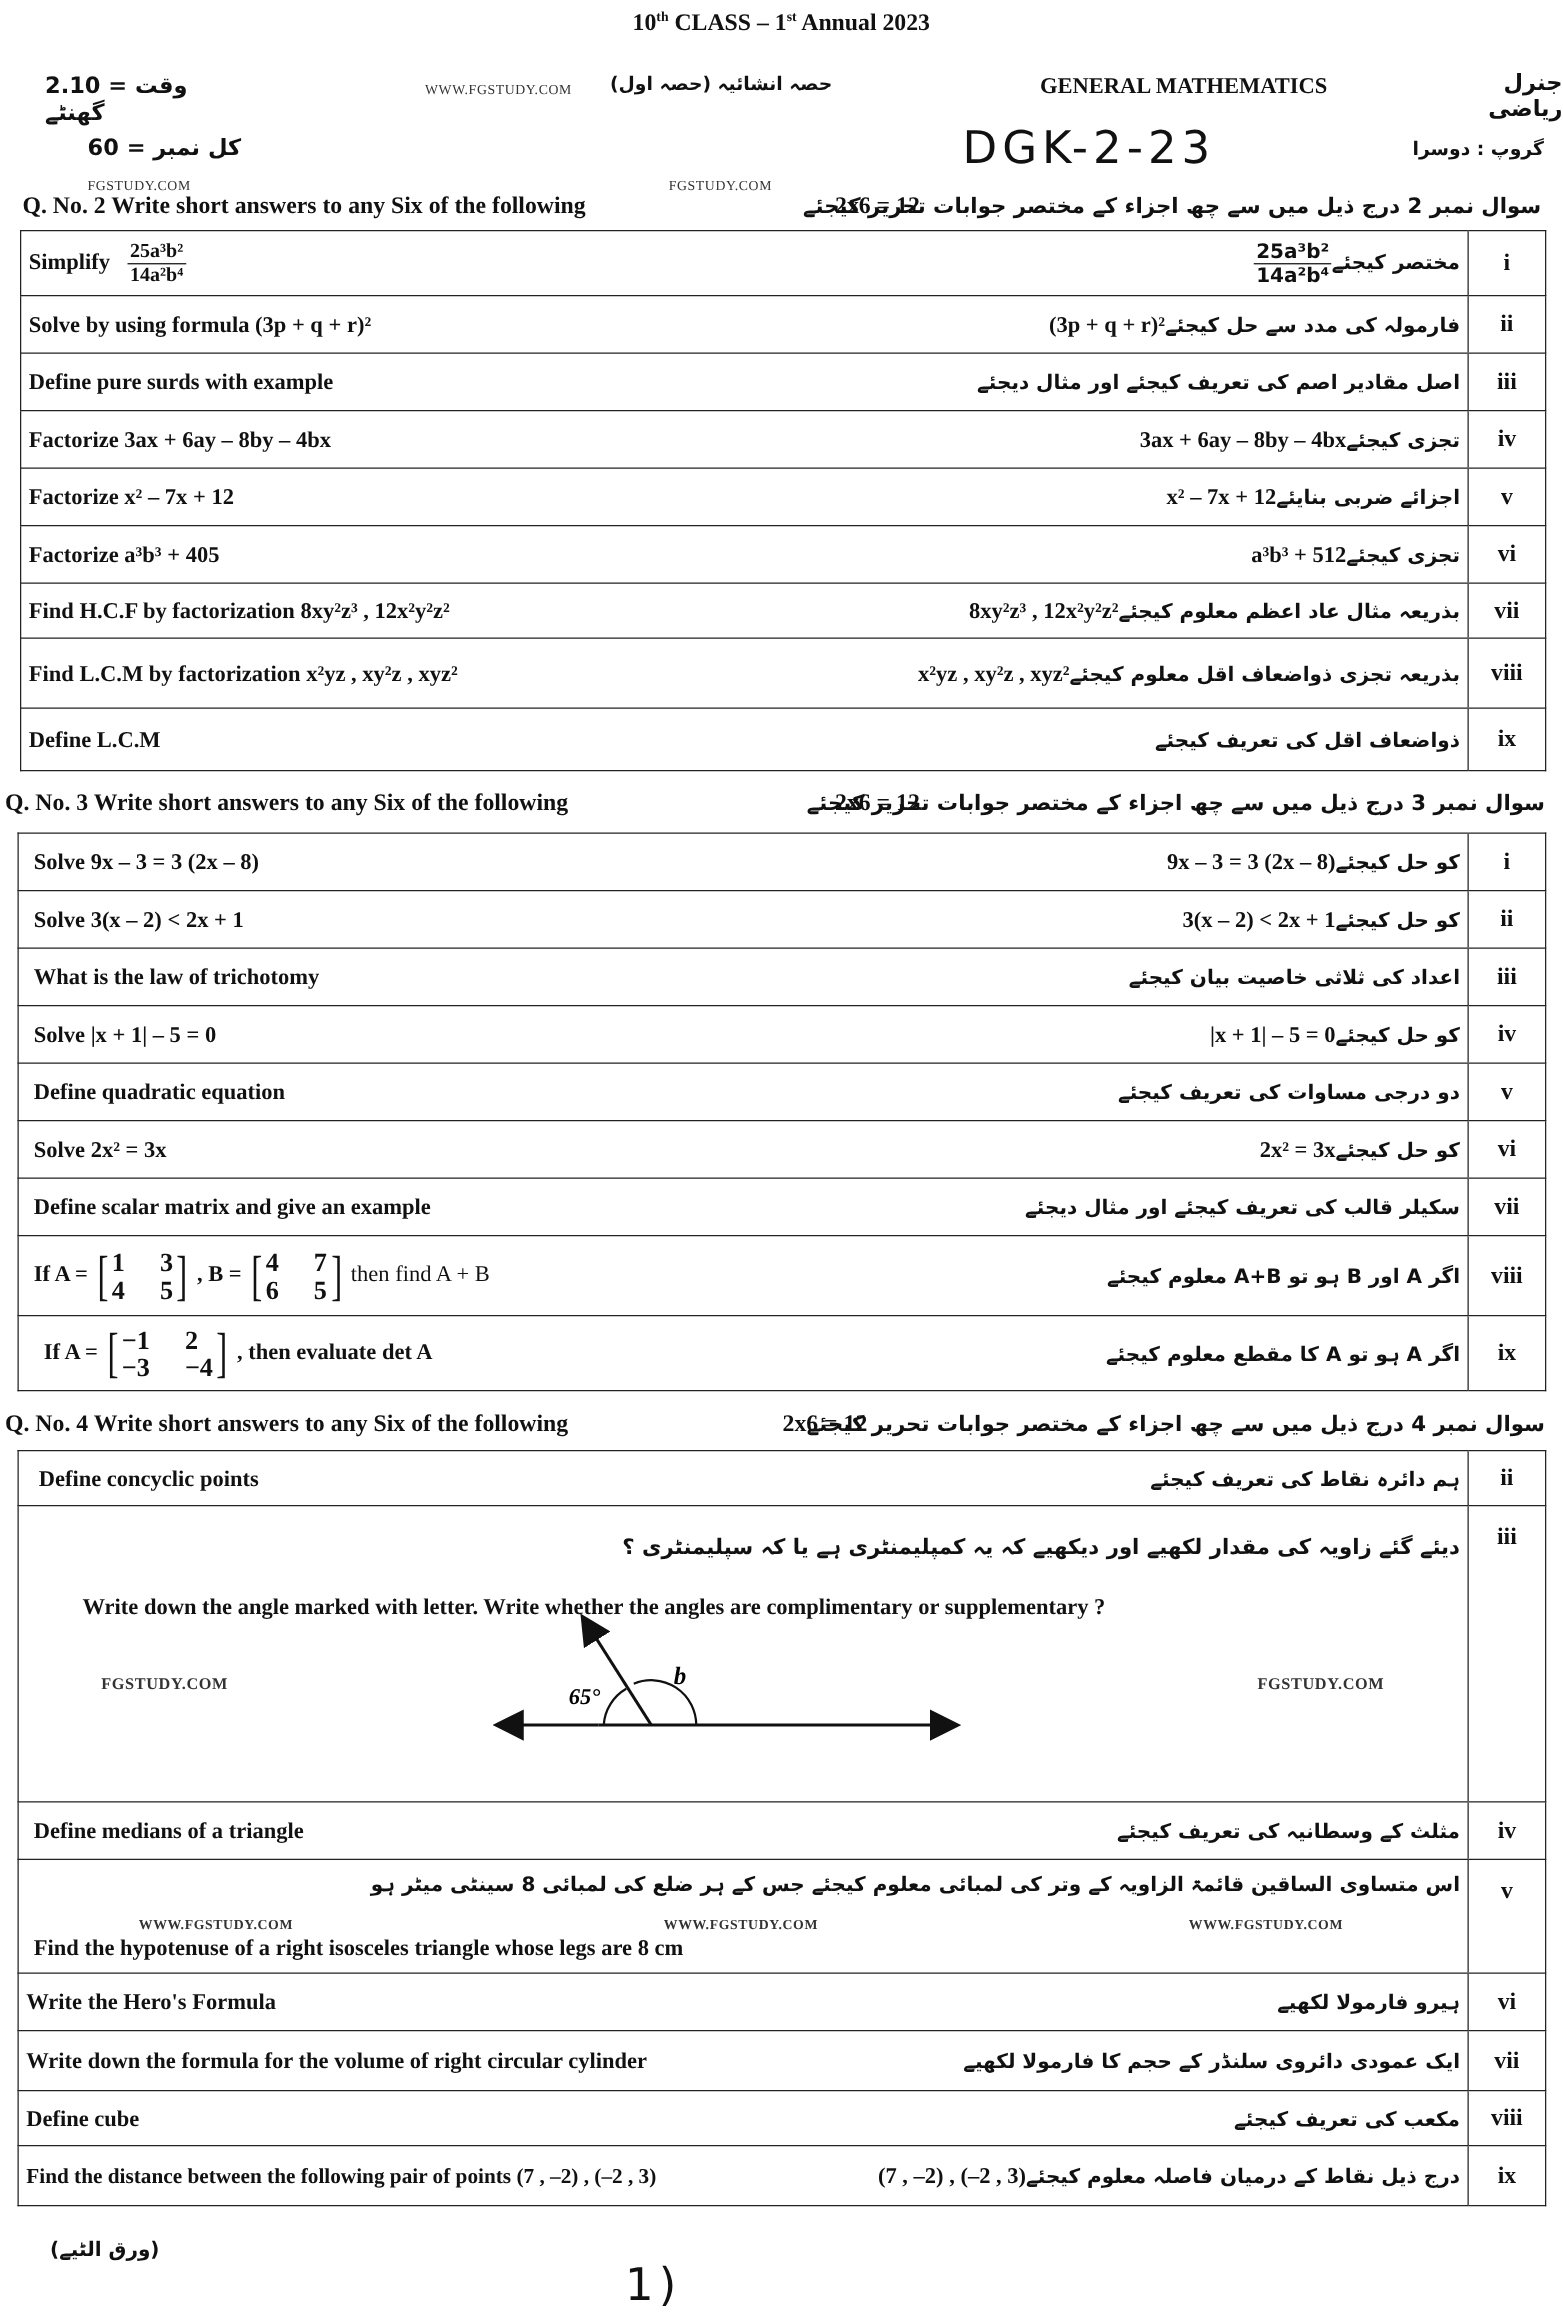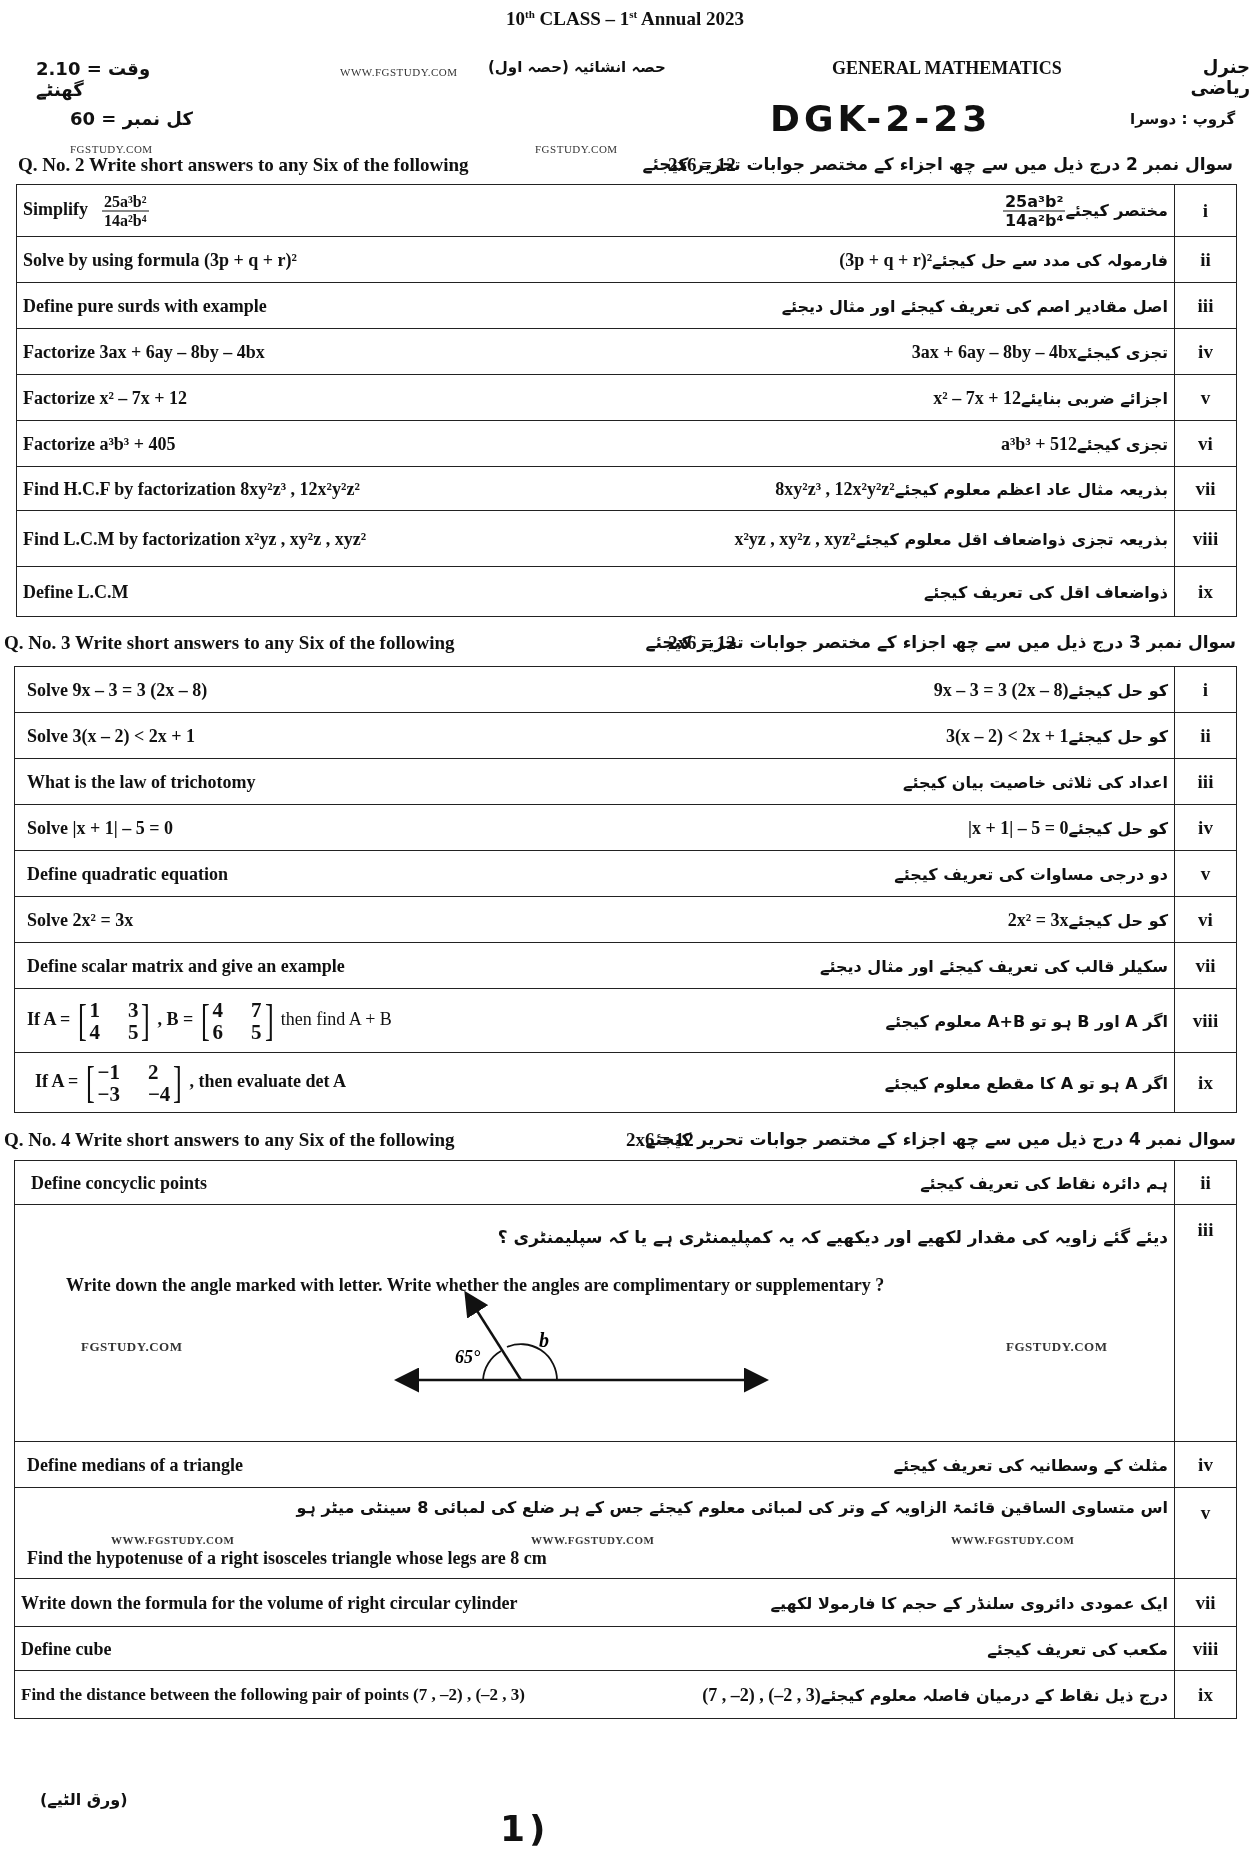--- a/index.html
+++ b/index.html
@@ -24,21 +24,21 @@
   .row-ur { position:absolute; right:0; top:50%; transform:translateY(-50%); white-space:nowrap; direction:rtl; font-family:"DejaVu Sans",sans-serif; font-size:16px; }
   .row-ur .m { direction:ltr; unicode-bidi:embed; font-family:"Liberation Serif",serif; font-size:18px; margin-left:14px; }
   .frac { display:inline-block; vertical-align:middle; text-align:center; font-size:16px; line-height:18px; margin-left:14px; }
   .frac .n { display:block; border-bottom:1.5px solid #111; padding:0 2px; }
   .frac .d { display:block; padding:0 2px; }
   .mat { display:inline-flex; align-items:center; vertical-align:middle; }
   .br { font-size:44px; font-weight:normal; line-height:40px; transform:scaleX(0.6); display:inline-block; }
   .mg { display:inline-grid; grid-template-columns:auto auto; column-gap:28px; font-size:21px; line-height:22px; }
   .watermark-big { position:absolute; left:440px; top:850px; font-size:110px; color:#e4e4e4; font-weight:bold; transform:rotate(-14deg); letter-spacing:6px; z-index:-1; font-family:"Liberation Serif",serif; }
   .watermark-sub { position:absolute; left:505px; top:1010px; font-size:26px; color:#e2e2e2; font-weight:bold; transform:rotate(-16deg); z-index:-1; font-family:"Liberation Sans",sans-serif; }
-  .hand { font-family:"DejaVu Sans",sans-serif; font-weight:bold; font-size:36px; letter-spacing:4px; }
+  .hand { font-family:"DejaVu Sans",sans-serif; font-weight:normal; font-size:36px; letter-spacing:4px; }
 </style>
 </head>
 <body>
 
 <div class="watermark-big">FGSTUDY</div>
 <div class="watermark-sub">FAST &amp; GOOD STUDY</div>
 
 <div class="abs title">
   <span>10</span><sup>th</sup><span> CLASS – 1</span><sup>st</sup><span> Annual 2023</span>
 </div>
@@ -365,20 +365,29 @@
     <span class="row-ur" style="top:10px; transform:none; font-size:16px;">اس متساوی الساقین قائمۃ الزاویہ کے وتر کی لمبائی معلوم کیجئے جس کے ہر ضلع کی لمبائی 8 سینٹی میٹر ہو</span>
     <div class="wm" style="left:90px; top:46px;">WWW.FGSTUDY.COM</div>
     <div class="wm" style="left:510px; top:46px;">WWW.FGSTUDY.COM</div>
     <div class="wm" style="left:930px; top:46px;">WWW.FGSTUDY.COM</div>
     <span class="row-en" style="top:60px; transform:none; left:6px;">Find the hypotenuse of a right isosceles triangle whose legs are 8 cm</span>
   </div>
         </td>
         <td class="num" style="vertical-align:top; padding-top:14px;">v</td>
       </tr>
 
+  <tr style="height:46px">
+        <td class="main">
+          <div class="cell">
+    <span class="row-en" style="left:0;">Write the Hero's Formula</span>
+    <span class="row-ur">ہیرو فارمولا لکھیے</span>
+  </div>
+        </td>
+        <td class="num">vi</td>
+      </tr>
 
   <tr style="height:48px">
         <td class="main">
           <div class="cell">
     <span class="row-en" style="left:0;">Write down the formula for the volume of right circular cylinder</span>
     <span class="row-ur">ایک عمودی دائروی سلنڈر کے حجم کا فارمولا لکھیے</span>
   </div>
         </td>
         <td class="num">vii</td>
       </tr>

